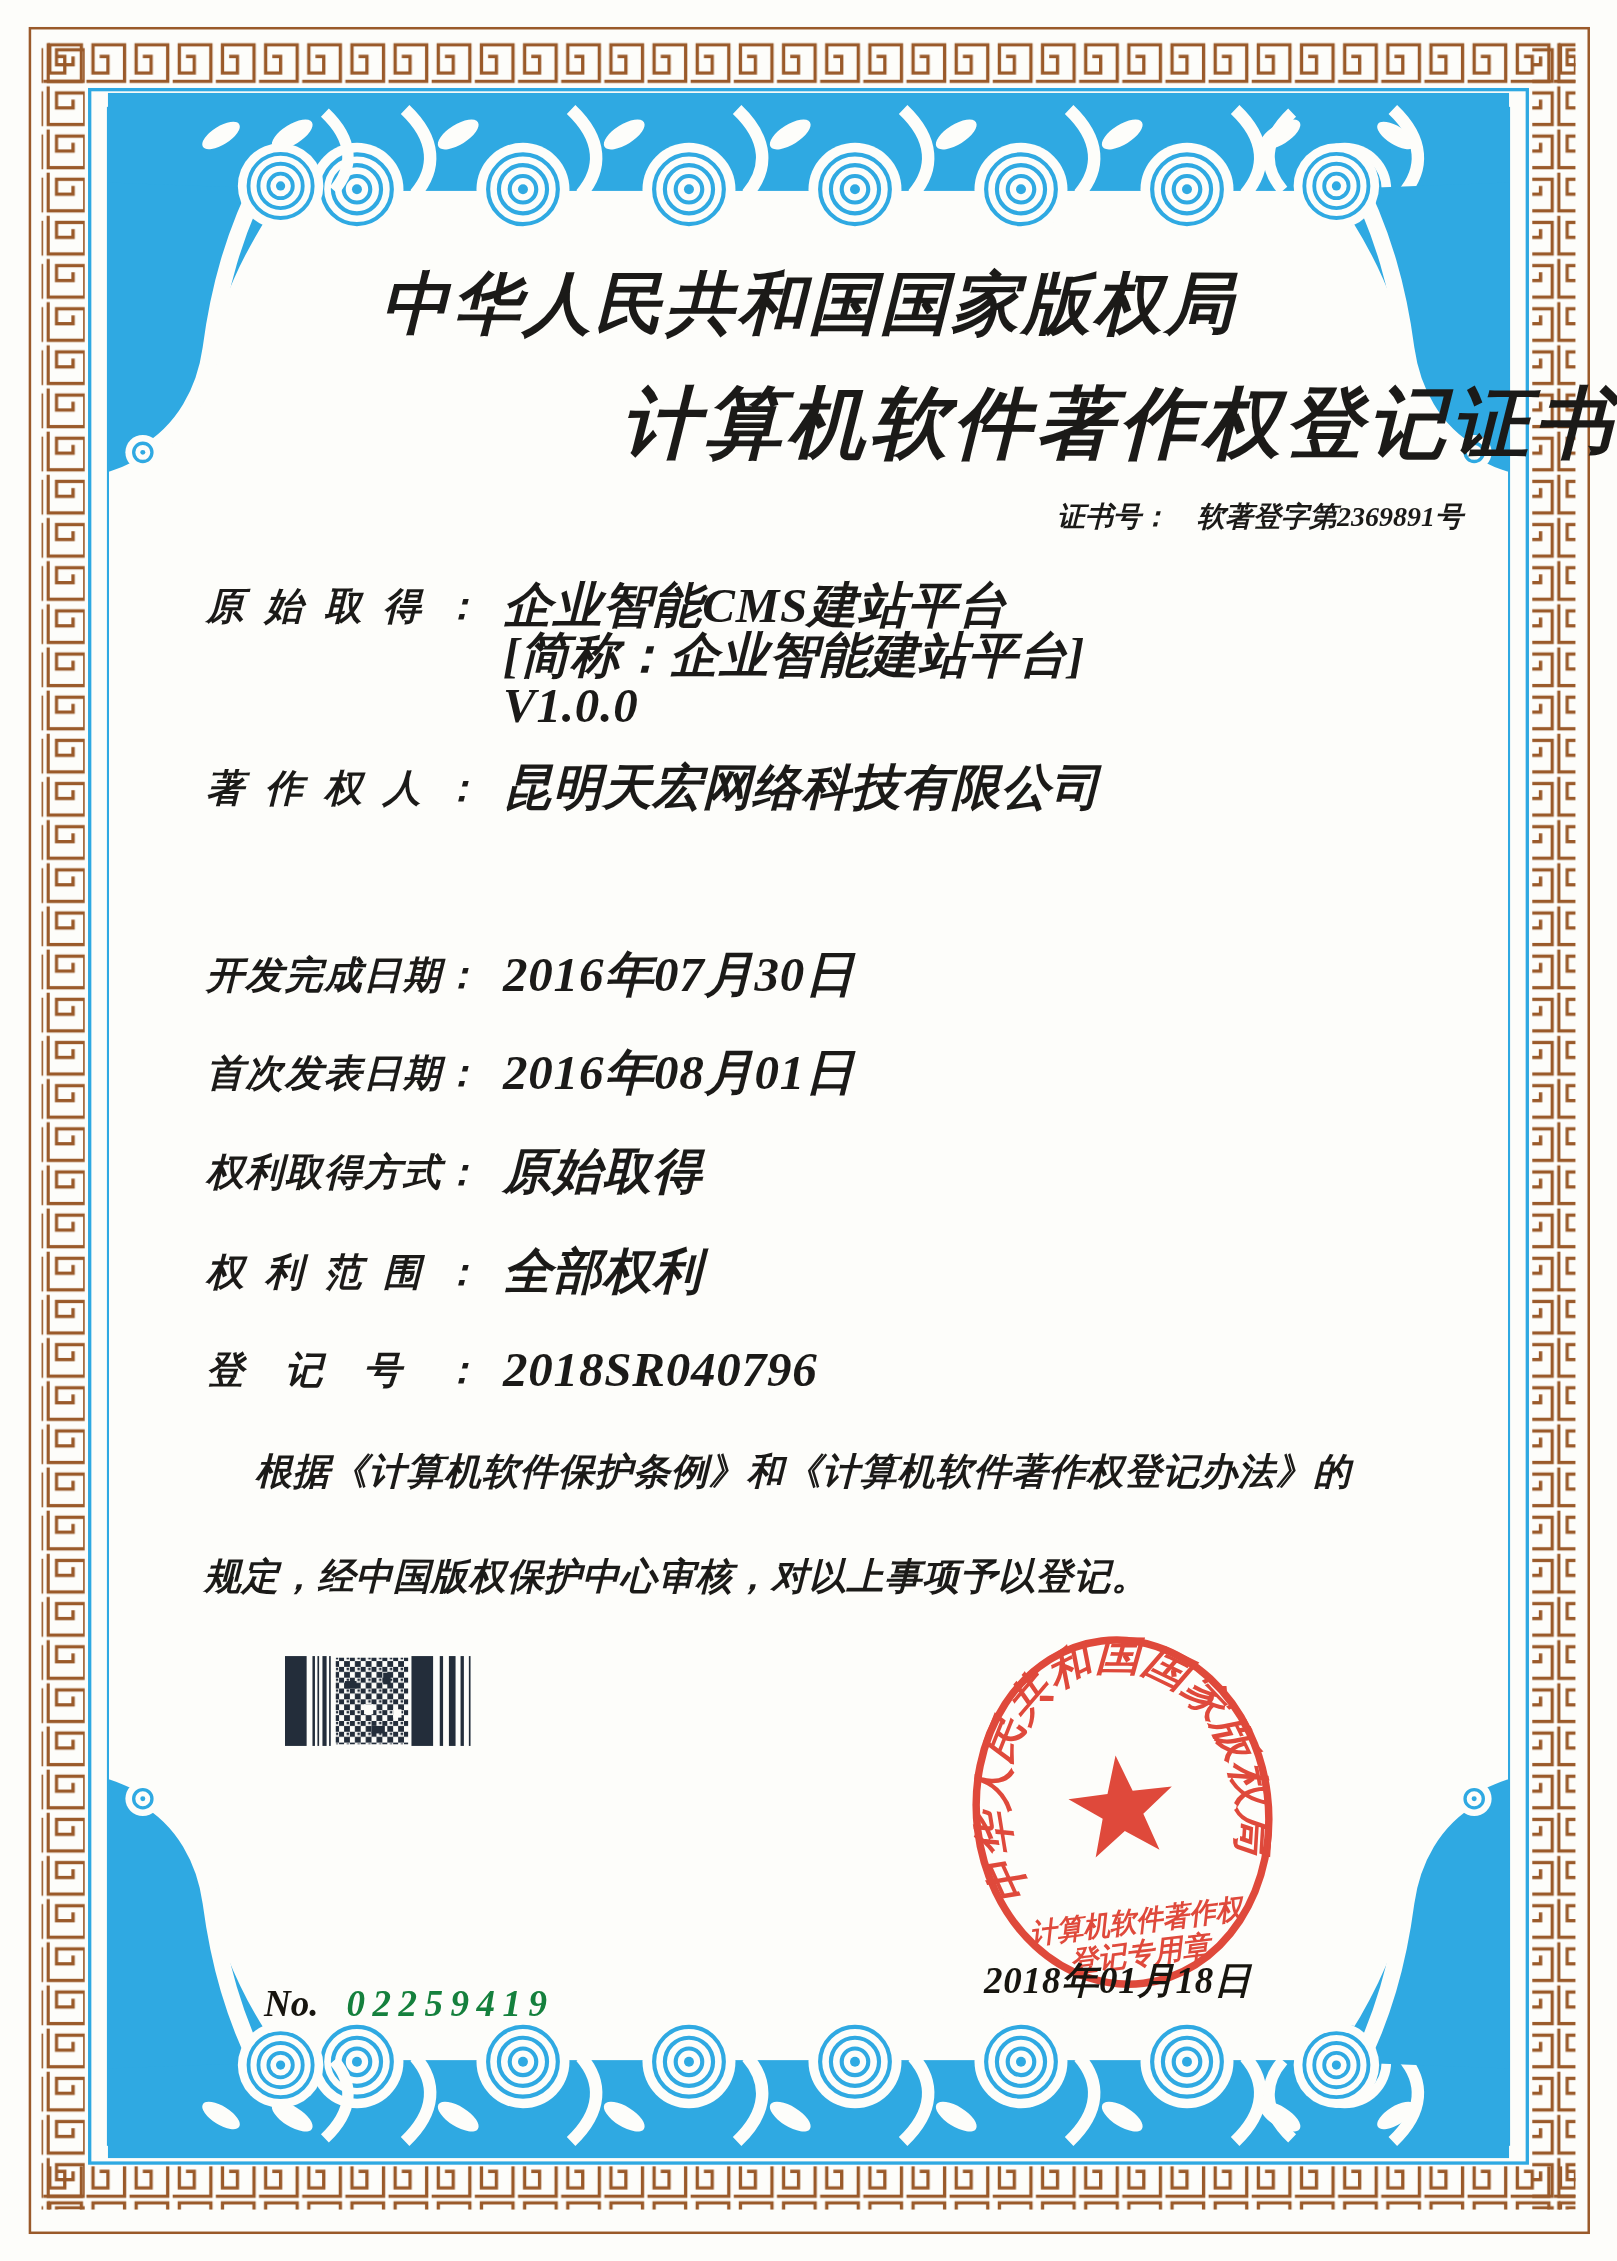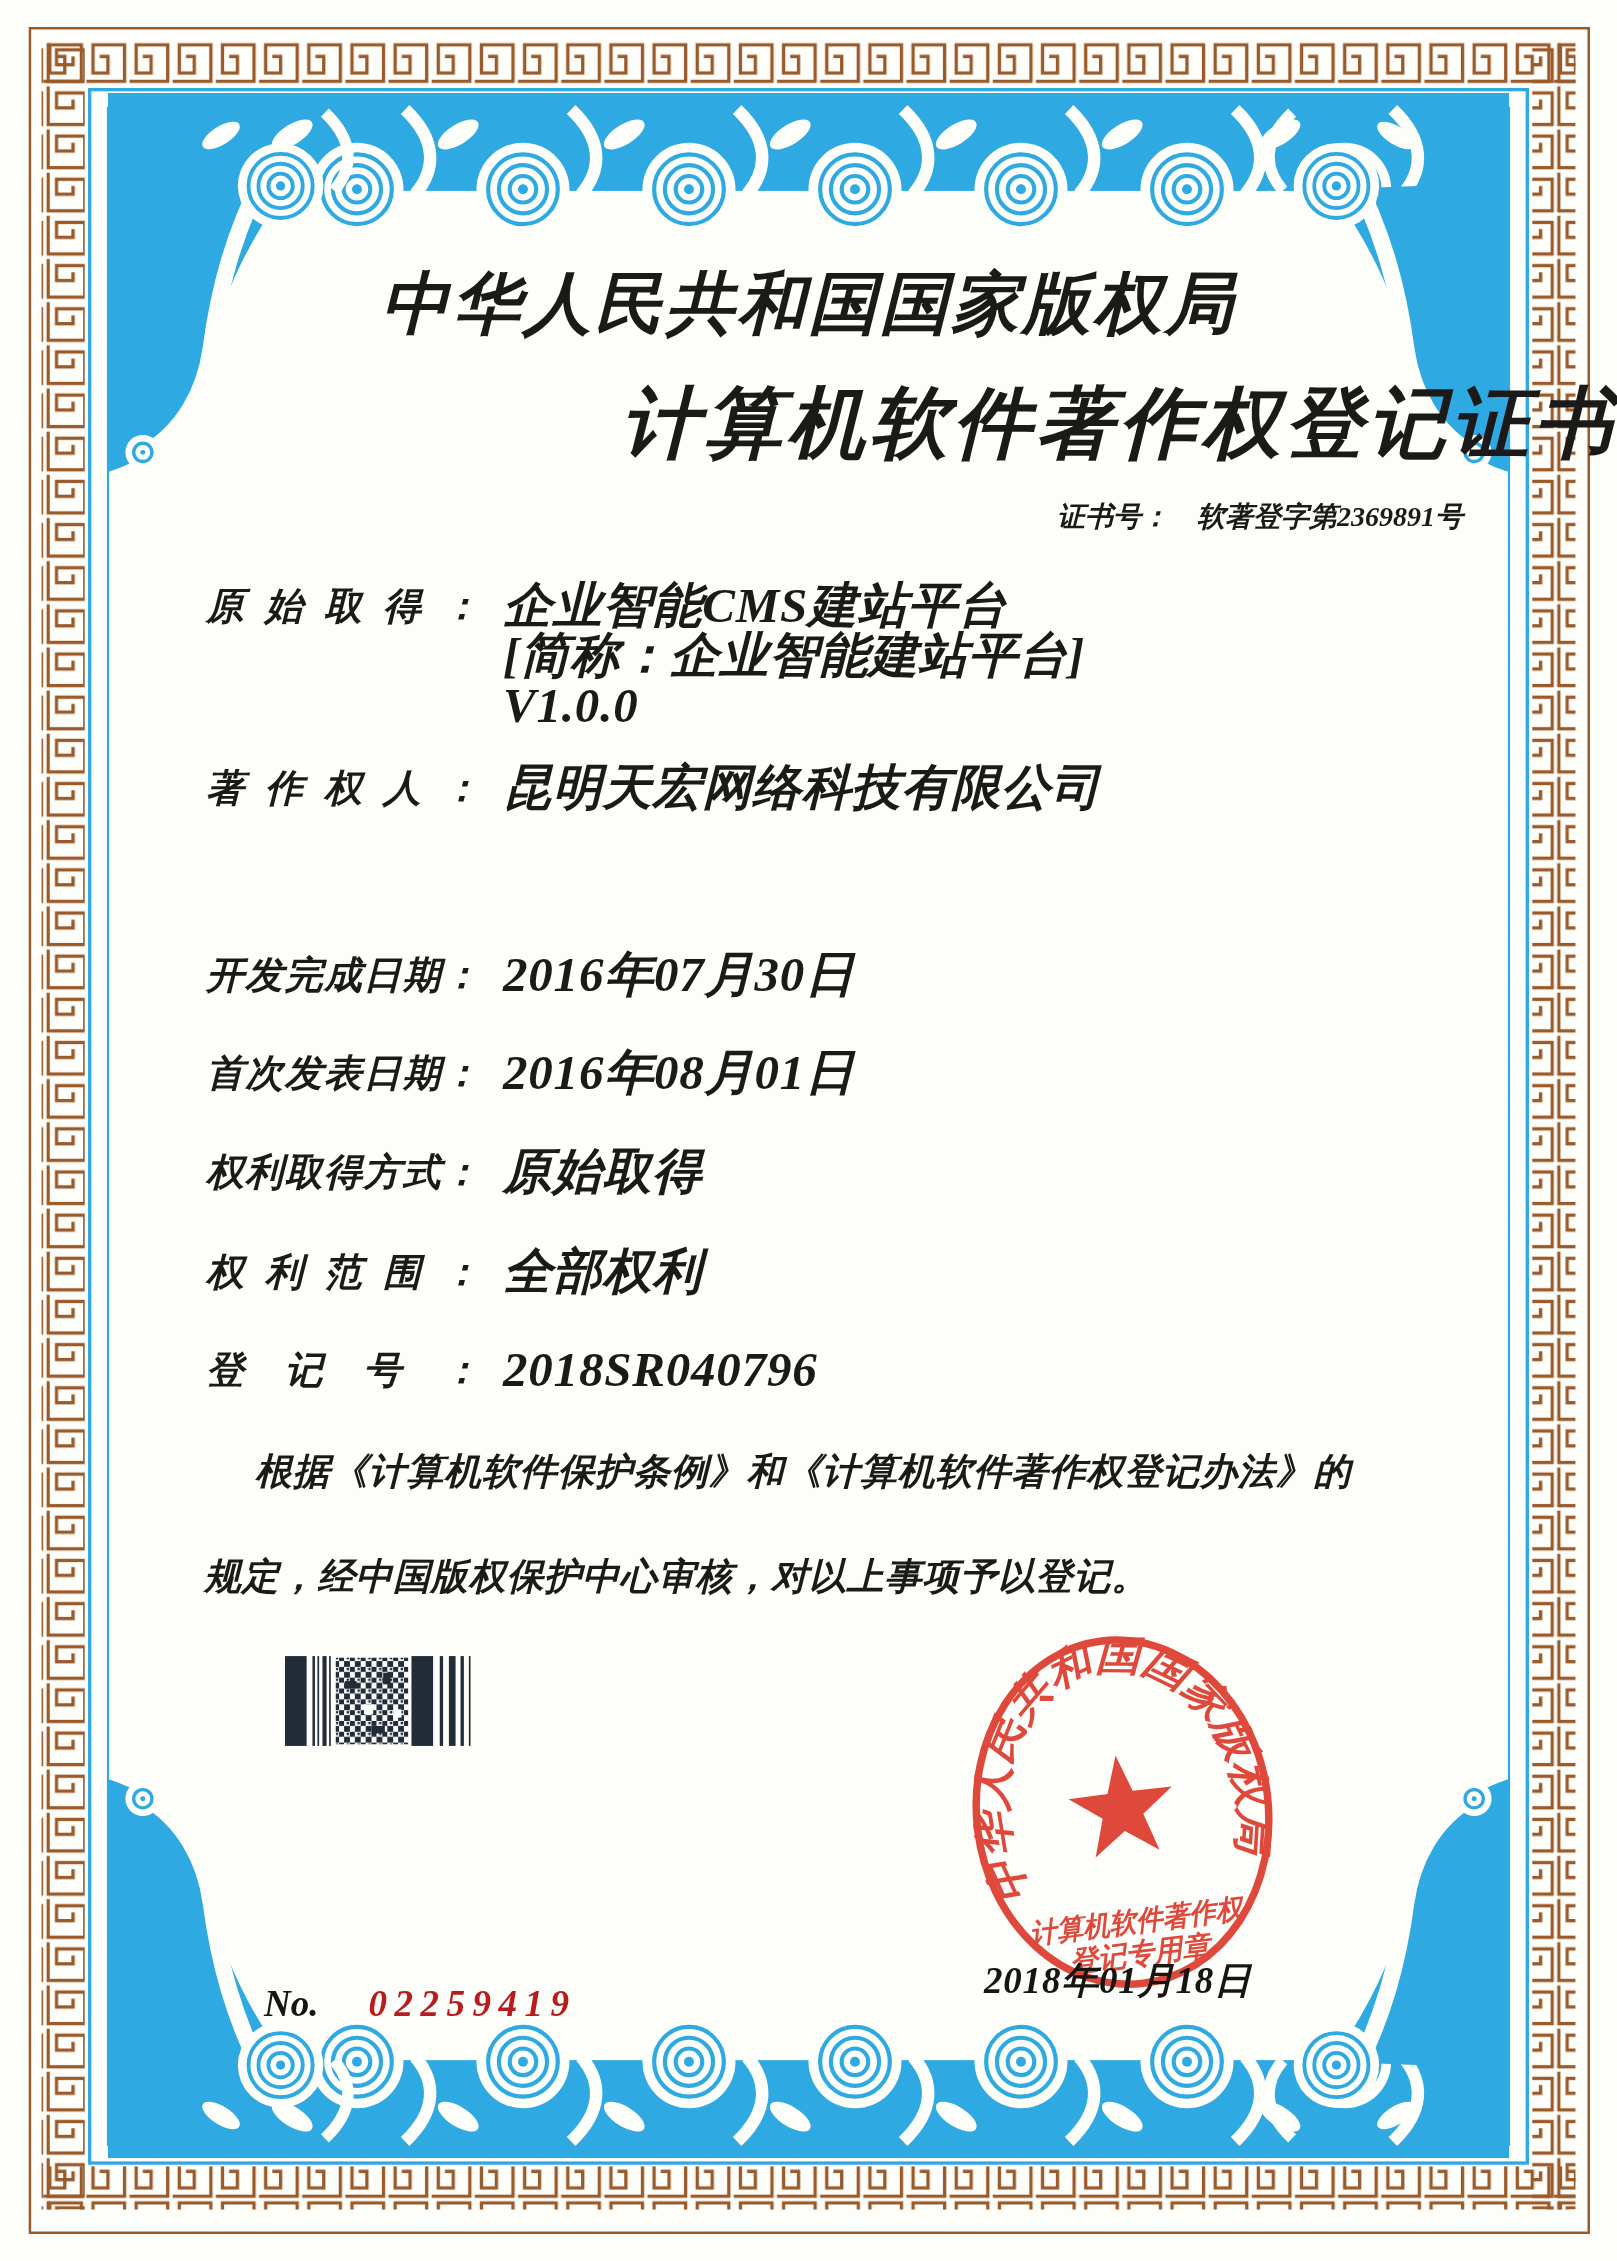--- a/index.html
+++ b/index.html
@@ -39,22 +39,22 @@
     font-size:37px;font-weight:600;letter-spacing:0.8px;line-height:46px;
   }
   .stmt.indent{text-indent:51px;}
   .barcode{left:285px;top:1656px;width:208px;height:90px;}
   .sealbox{left:965px;top:1631px;width:315px;height:359px;z-index:2;}
   .sealdate{
     left:984px;top:1956px;z-index:3;
     font-size:37px;font-weight:700;color:#17150f;letter-spacing:0.8px;
   }
   .serial{left:264px;top:1982px;font-size:37px;z-index:1;}
-  .serial .no{font-weight:700;color:#17150f;margin-right:50px;}
-  .serial .num{font-weight:600;color:#b91c1c;letter-spacing:7.5px;}
+  .serial .no{font-weight:700;color:#17150f;margin-right:28px;}
+  .serial .num{font-weight:600;color:#15803d;letter-spacing:7.5px;}
 </style>
 </head>
 <body>
 
 <div class="page">
 
   <svg class="border-svg" width="1617" height="2261" viewBox="0 0 1948 2724" aria-hidden="true">
     <defs>
       <pattern id="meanderH" x="50" y="50" width="52" height="52" patternUnits="userSpaceOnUse">
         <path d="M2,48 H48 V4 H10 V38 H28 V18 H18" fill="none" stroke="#9a5a2a" stroke-width="4"></path>

